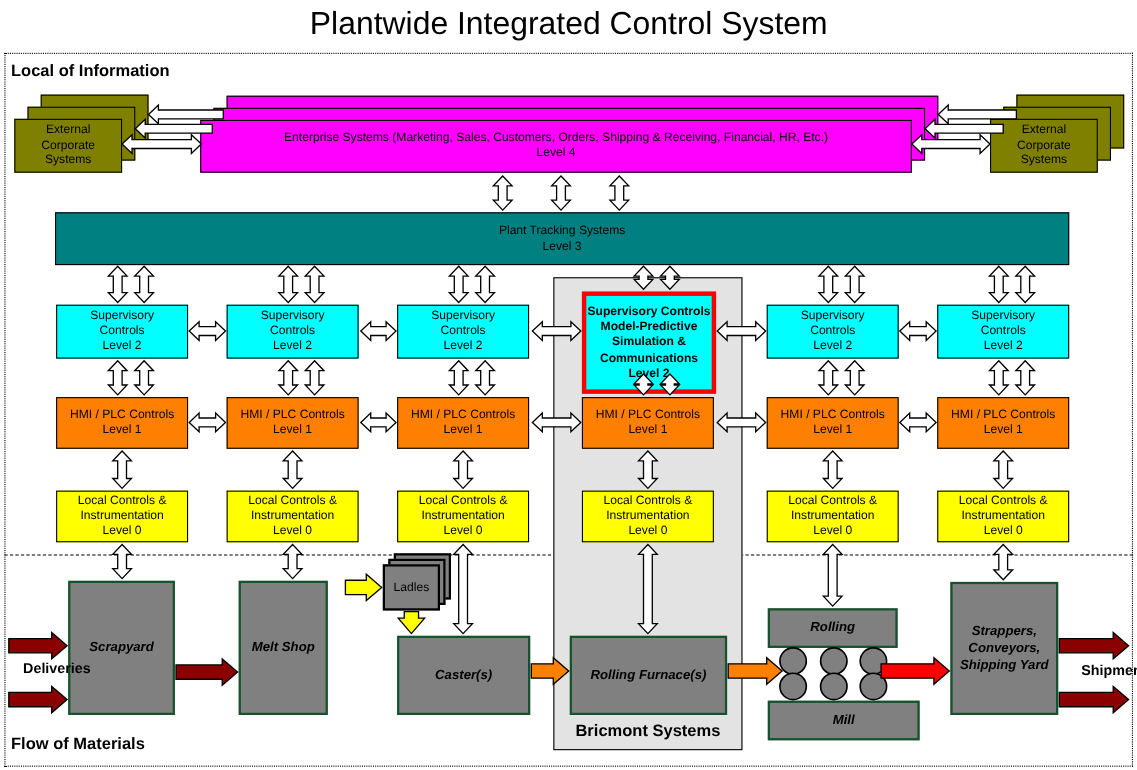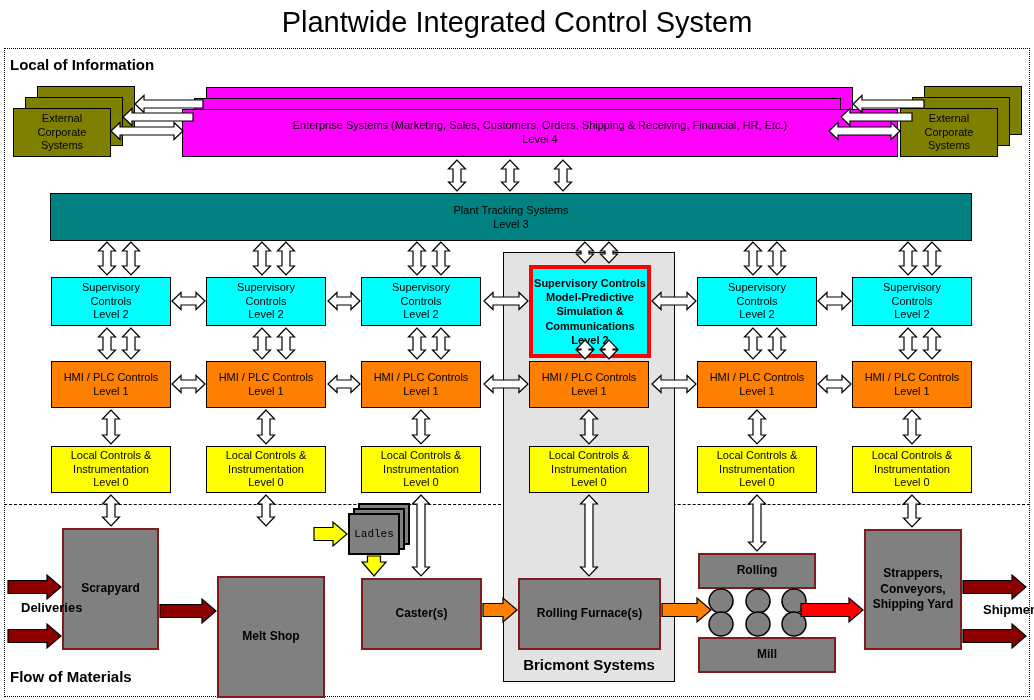--- a/index.html
+++ b/index.html
@@ -11,22 +11,22 @@
        text-align:center;white-space:pre-line;}
   .lvl{font-size:11px;line-height:1.25;}
   .sup{background:var(--cyan);}
   .hmi{background:var(--orange);}
   .loc{background:var(--yellow);}
   .special{background:var(--cyan);border:4px solid var(--red);
            font-weight:bold;font-size:11px;line-height:1.3;}
   .mag{background:var(--magenta);}
   .olive{background:var(--olive);}
   .teal{background:var(--teal);font-size:11px;line-height:1.3;}
-  .mat{background:var(--gray);border:2px solid #7f1d1d;font-weight:bold;
-       font-size:12px;line-height:1.3;}
+  .mat{background:var(--gray);border:2px solid #14532d;font-weight:bold;
+       font-size:12px;line-height:1.3;font-style:italic;}
   .ladle{background:var(--gray);border:2px solid #000;font-size:11px;}
   .colbg{background:var(--light_gray);border:1px solid #000;}
   .seclabel{font-weight:bold;font-size:15px;}
   .flowlabel{font-weight:bold;font-size:13px;text-align:center;padding-left:21px;}
   #title{top:6px;left:0;width:1034px;text-align:center;font-size:29px;}
   #outer{left:4px;top:48px;width:1026px;height:649px;border:1px dotted #000;}
   #divider{left:4px;top:504px;width:1026px;border-top:1px dashed #000;}
   #arrows{position:absolute;left:0;top:0;pointer-events:none;}
 </style>
 </head>
@@ -49,21 +49,21 @@
 Systems</div>
 
 <div class="box olive" style="left:924px;top:86px;width:98px;height:49px;"></div>
 <div class="box olive" style="left:912px;top:97px;width:98px;height:49px;"></div>
 <div class="box olive lvl" style="left:900px;top:108px;width:98px;height:49px;">External
 Corporate
 Systems</div>
 
 <div class="box mag" style="left:206px;top:87px;width:647px;height:48px;"></div>
 <div class="box mag" style="left:194px;top:98px;width:647px;height:48px;"></div>
-<div class="box mag lvl" style="left:182px;top:109px;width:716px;height:48px;">Enterprise Systems (Marketing, Sales, Customers, Orders, Shipping &amp; Receiving, Financial, HR, Etc.)
+<div class="box mag lvl" style="left:182px;top:109px;width:647px;height:48px;">Enterprise Systems (Marketing, Sales, Customers, Orders, Shipping &amp; Receiving, Financial, HR, Etc.)
 Level 4</div>
 
 <div class="box teal" style="left:50px;top:193px;width:922px;height:48px;">Plant Tracking Systems
 Level 3</div>
 
 <div id="levels">
     <div class="box lvl sup" style="left: 51px; top: 277px; width: 120px; height: 49px;">Supervisory
 Controls
 Level 2</div>
     <div class="box lvl hmi" style="left: 51px; top: 361px; width: 120px; height: 47px;">HMI / PLC Controls
@@ -110,24 +110,24 @@
 Level 0</div>
   </div>
 
 <div class="box special" style="left:529px;top:265px;width:122px;height:93px;">Supervisory Controls
 Model-Predictive
 Simulation &amp;
 Communications
 Level 2</div>
 
 <div class="box mat" style="left:62px;top:528px;width:97px;height:122px;">Scrapyard</div>
-<div class="box mat" style="left:217px;top:528px;width:108px;height:122px;margin-top:48px;">Melt Shop</div>
+<div class="box mat" style="left:217px;top:528px;width:81px;height:122px;">Melt Shop</div>
 <div class="box ladle" style="left:358px;top:503px;width:52px;height:42px;"></div>
 <div class="box ladle" style="left:353px;top:508px;width:52px;height:42px;"></div>
-<div class="box ladle" style="left:348px;top:513px;width:52px;height:42px;font-family:Liberation Mono, monospace;">Ladles</div>
+<div class="box ladle" style="left:348px;top:513px;width:52px;height:42px;">Ladles</div>
 <div class="box mat" style="left:361px;top:578px;width:121px;height:72px;">Caster(s)</div>
 <div class="box mat" style="left:518px;top:578px;width:143px;height:72px;">Rolling Furnace(s)</div>
 <div class="box mat" style="left:698px;top:553px;width:118px;height:36px;">Rolling</div>
 <div class="box mat" style="left:698px;top:637px;width:138px;height:36px;">Mill</div>
 <div class="box mat" style="left:864px;top:529px;width:98px;height:121px;">Strappers,
 Conveyors,
 Shipping Yard</div>
 
 <div class="abs flowlabel" style="left:0px;top:600px;width:64px;">Deliveries</div>
 <div class="abs flowlabel" style="left:962px;top:602px;width:72px;">Shipments</div>

